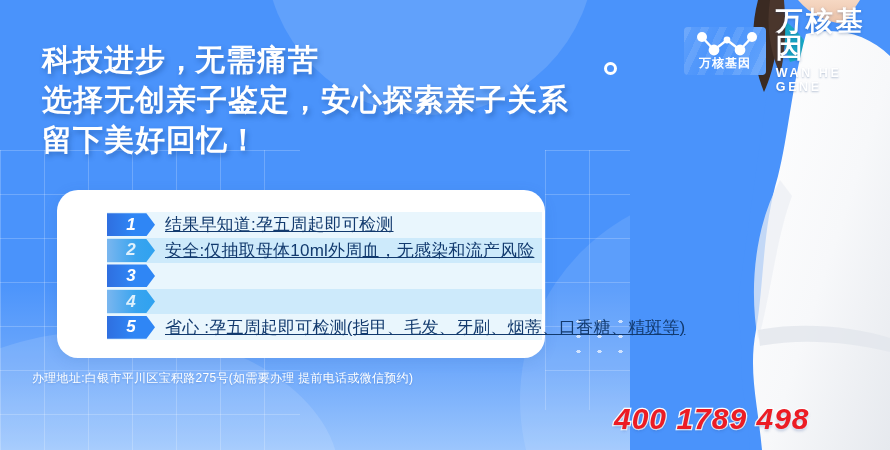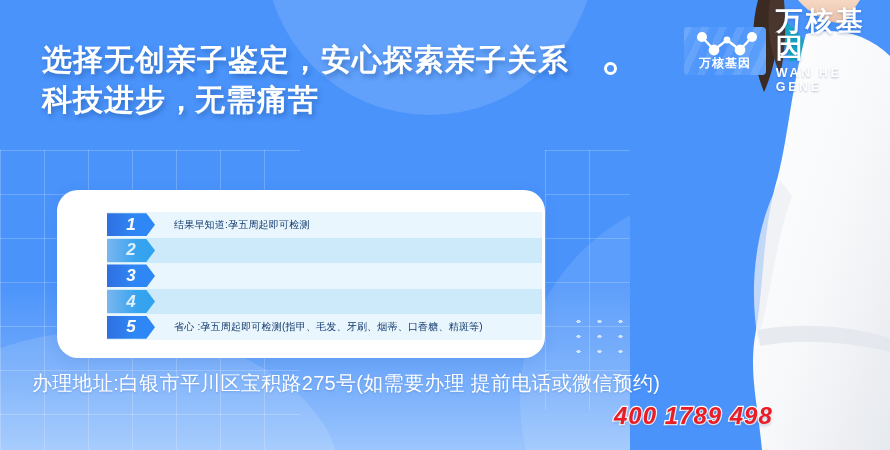--- a/index.html
+++ b/index.html
@@ -104,35 +104,36 @@
   .badge{
     position:relative;width:48px;height:23px;flex:0 0 48px;
     display:flex;align-items:center;justify-content:center;
     color:#fff;font-size:17px;font-weight:bold;font-style:italic;
     clip-path:polygon(0 0,82% 0,100% 50%,82% 100%,0 100%);
   }
   .badge-odd{background:linear-gradient(90deg,#2f6fe0 0%,#2f86f5 55%,#2f86f5 100%);}
   .badge-even{background:linear-gradient(90deg,#7ab6ef 0%,#39a4ef 60%,#2fa2f0 100%);color:#dff1fc;}
 
   .row-text{
-    margin-left:19px;color:#123a6e;font-size:10px;white-space:nowrap;
+    margin-left:10px;color:#123a6e;font-size:17px;white-space:nowrap;
     letter-spacing:.2px;
+    text-decoration:underline;
   }
 
   
   .address{
-    position:absolute;left:32px;top:370px;color:#fff;font-size:20px;
+    position:absolute;left:32px;top:370px;color:#fff;font-size:12px;
     letter-spacing:.3px;z-index:5;text-shadow:0 1px 2px rgba(30,80,160,.25);
     white-space:nowrap;
   }
 
   
   .phone{
     position:absolute;left:614px;top:402px;z-index:6;
-    font-size:24px;font-weight:bold;font-style:italic;letter-spacing:1px;
+    font-size:30px;font-weight:bold;font-style:italic;letter-spacing:1px;
     color:#ec1c24;white-space:nowrap;
     -webkit-text-stroke:2.5px #ffffff;paint-order:stroke fill;
     text-shadow:0 2px 3px rgba(40,80,150,.28);
   }
 </style>
 </head>
 <body>
 
 <div class="banner">
 
@@ -202,39 +203,41 @@
       </svg>
       <div class="logo-badge-text">万核基因</div>
     </div>
     <div>
       <div class="logo-cn">万核基因</div>
       <div class="logo-en">WAN HE GENE</div>
     </div>
   </div>
 
   <div class="headline">
-    <div class="hl-line">选择无创亲子鉴定，安心探索亲子关系</div>
     <div class="hl-line">
       <span>科技进步</span><span class="hl-sep">，</span><span>无需痛苦</span>
     </div>
+    <div class="hl-line">选择无创亲子鉴定，安心探索亲子关系</div>
+    <div class="hl-line">留下美好回忆！</div>
   </div>
 
   <div class="card"></div>
 
   <div class="rows">
 
     <div class="row row-odd">
       <div class="rowbg"></div>
       <div class="badge badge-odd">1</div>
       <div class="row-text">结果早知道:孕五周起即可检测</div>
     </div>
 
     <div class="row row-even">
       <div class="rowbg"></div>
       <div class="badge badge-even">2</div>
+      <div class="row-text">安全:仅抽取母体10ml外周血，无感染和流产风险</div>
     </div>
 
     <div class="row row-odd">
       <div class="rowbg"></div>
       <div class="badge badge-odd">3</div>
     </div>
 
     <div class="row row-even">
       <div class="rowbg"></div>
       <div class="badge badge-even">4</div>

